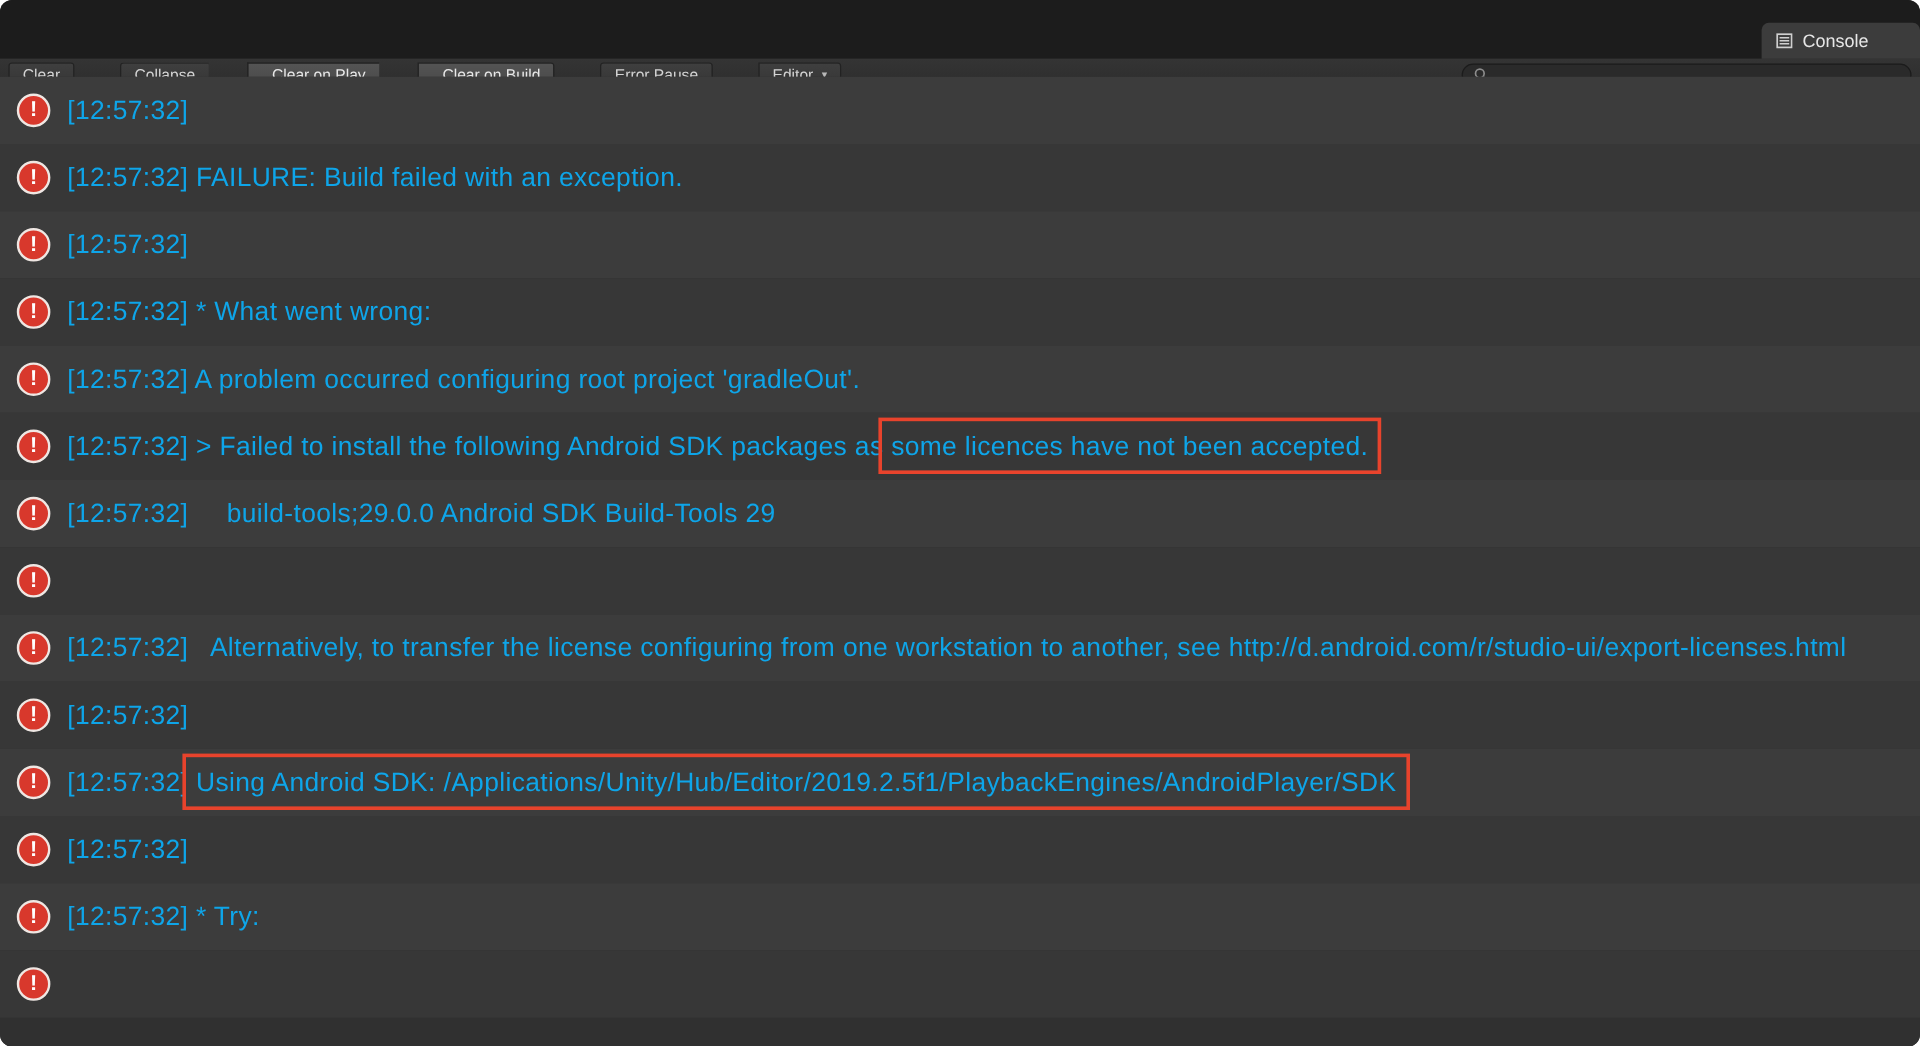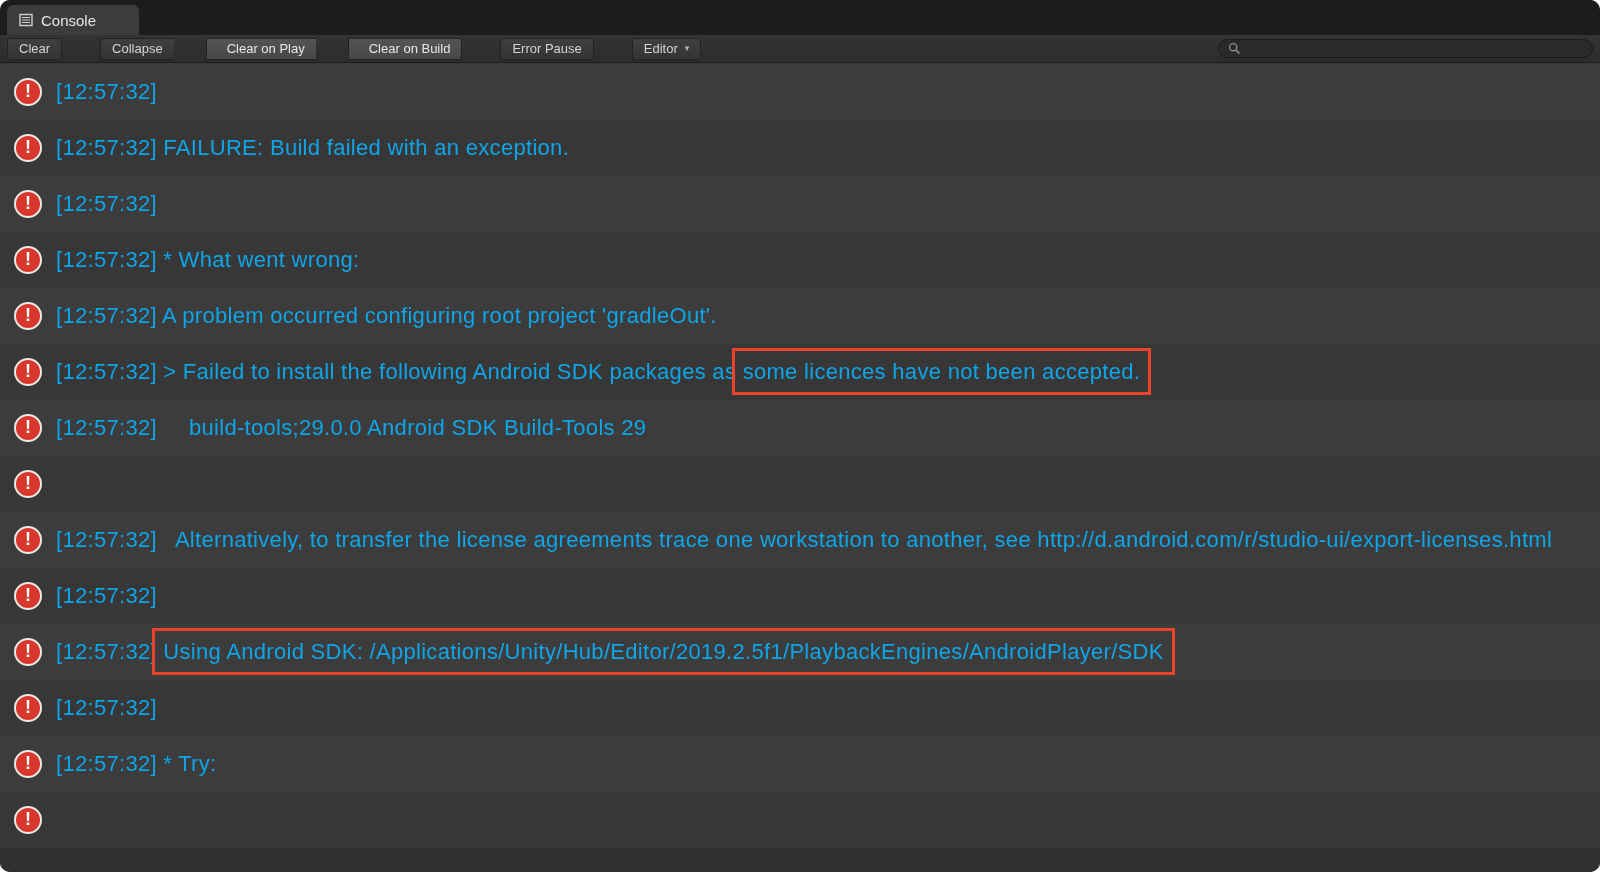--- a/index.html
+++ b/index.html
@@ -1,20 +1,20 @@
 <!DOCTYPE html>
 <html><head>
 <meta charset="utf-8">
 <style>
   * { margin:0; padding:0; box-sizing:border-box; }
   html,body { width:1600px; height:872px; background:#ffffff; font-family:"Liberation Sans","DejaVu Sans",sans-serif; overflow:hidden; }
   .window { position:absolute; inset:0; background:#383838; border-radius:10px; overflow:hidden; }
 
   
-  .titlebar { height:35px; background:#1c1c1c; display:flex; align-items:flex-end; padding-left:7px; }
+  .titlebar { height:49px; background:#1c1c1c; display:flex; align-items:flex-end; padding-left:7px;justify-content:flex-end; }
   .tab { height:30px; min-width:132px; background:#3c3c3c; border-radius:6px 6px 0 0; display:flex; align-items:center; gap:8px; padding:0 16px 0 12px; color:#e6e6e6; font-size:15px; }
   .tab-icon { display:flex; align-items:center; }
 
   
   .toolbar { height:28px; background:linear-gradient(#343434,#2c2c2c); border-bottom:1px solid #1e1e1e; display:flex; align-items:center; justify-content:space-between; padding:0 7px; }
   .btns { display:flex; align-items:center; height:22px;gap:32px; }
   .tbtn { display:flex; align-items:center; height:22px; padding:0 11px; background:linear-gradient(#3f3f3f,#343434); border:1px solid #222222; border-right-width:0; color:#d4d4d4; font-size:13px; white-space:nowrap; cursor:default; }
   .tbtn.active { background:linear-gradient(#545454,#484848); color:#e8e8e8;padding-left:20px; }
   .tbtn.gap-after { border-right-width:1px; margin-right:6px; border-radius:0 3px 3px 0; }
   .tbtn.gap-after + .tbtn, .btns .tbtn:first-child { border-radius:3px 0 0 3px; }
@@ -132,21 +132,21 @@
       </div>
       <div class="row row-odd">
         <span class="err-icon">
           <span class="bang">!</span>
         </span>
       </div>
       <div class="row row-even">
         <span class="err-icon">
           <span class="bang">!</span>
         </span>
-        <span class="msg"><span>[12:57:32]</span><span>   Alternatively, to transfer the license agreements trace one workstation to another, see http://d.android.com/r/studio-ui/export-licenses.html</span><span></span></span>
+        <span class="msg"><span>[12:57:32]</span><span>   Alternatively, to transfer the license configuring from one workstation to another, see http://d.android.com/r/studio-ui/export-licenses.html</span><span></span></span>
       </div>
       <div class="row row-odd">
         <span class="err-icon">
           <span class="bang">!</span>
         </span>
         <span class="msg"><span>[12:57:32]</span><span></span><span></span></span>
       </div>
       <div class="row row-even">
         <span class="err-icon">
           <span class="bang">!</span>

